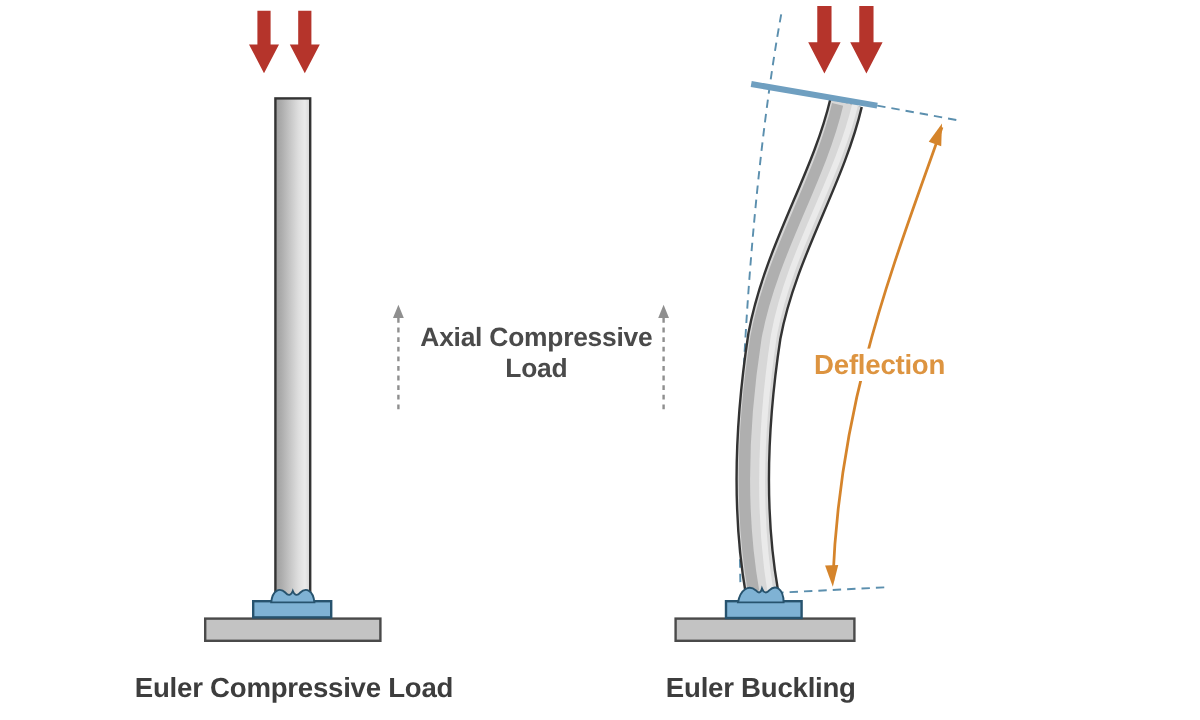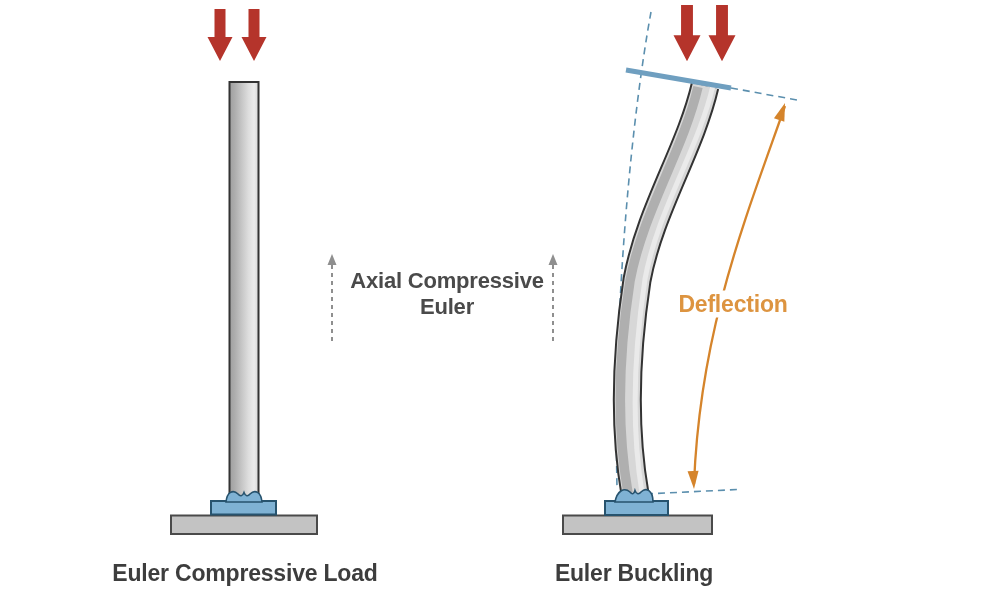--- a/index.html
+++ b/index.html
@@ -94,21 +94,21 @@
       <g>
         <path class="defl-line" d="M785,106 C745,220 700,330 694,484"></path>
         <polygon class="defl-head" points="785,103 779.5,121 790.5,121" transform="rotate(19 785 103)"></polygon>
         <polygon class="defl-head" points="694,489 688.5,471 699.5,471" transform="rotate(-3 694 489)"></polygon>
       </g>
     </g>
   </svg>
 
   <div class="label center-annot" style="left:447px;top:294px;">
     <div>Axial Compressive</div>
-    <div>Euler</div>
+    <div>Load</div>
   </div>
 
   <div class="label deflection" style="left:733px;top:304px;text-align:right;">Deflection</div>
 
   <div class="label caption" style="left:245px;top:573px;">Euler Compressive Load</div>
 
   <div class="label caption" style="left:634px;top:573px;">Euler Buckling</div>
 
 </div>
 

